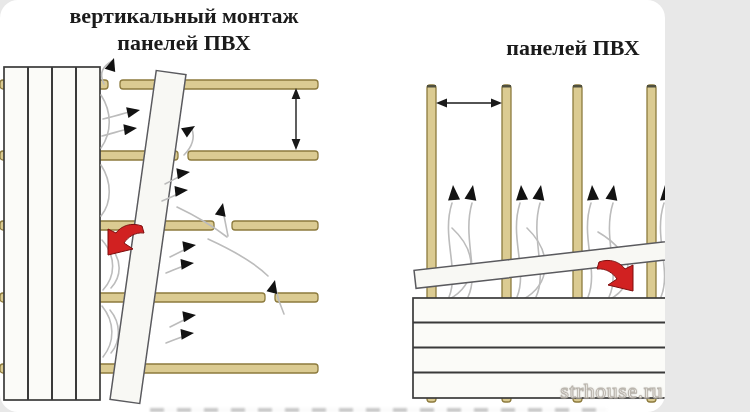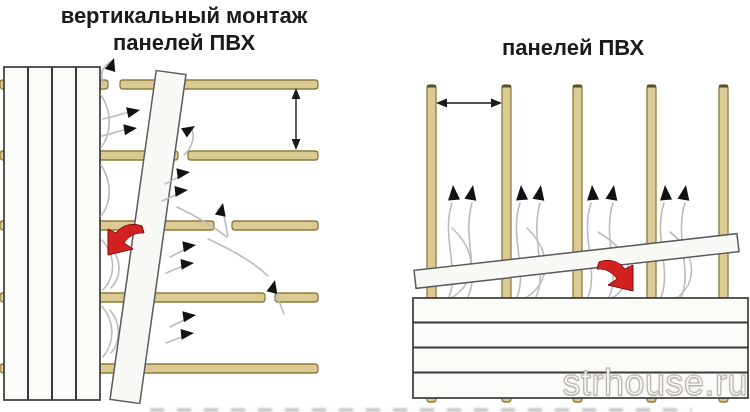--- a/index.html
+++ b/index.html
@@ -1,19 +1,20 @@
 <!DOCTYPE html>
 <html lang="ru" style="--background: #ffffff; --title-text: #1b1b1b; --batten-fill: #dbcb92; --batten-border: #8d7b3e; --panel-fill: #fbfbf8; --panel-border: #3a3a3a; --tilted-panel-fill: #f8f8f4; --tilted-panel-border: #5a5a5e; --airflow-line: #bcbcbc; --arrowhead-black: #121212; --red-arrow: #d12121; --watermark-text: #f7f5f1;"><head>
 <meta charset="utf-8">
 <style>
   html,body{margin:0;padding:0;background:#e8e8e8;}
   #stage{
-    position:relative;width:750px;height:412px;overflow:hidden;
+    position:relative;width:665px;height:412px;overflow:hidden;
     background:var(--background,#fff);
-    font-family:Liberation Sans, sans-serif;
+    font-family:Liberation Serif, serif;
+    border-radius:18px;
   }
   .title{
     position:absolute;text-align:center;
     font-weight:700;font-size:22px;line-height:27px;
     color:var(--title-text,#1b1b1b);
     white-space:nowrap;
   }
   #title-left{top:2px;left:5px;width:358px;}
   #title-right{top:7px;left:398px;width:350px;}
   #scene{position:absolute;left:0;top:0;}
@@ -22,21 +23,21 @@
   .panel{fill:var(--panel-fill,#fbfbf8);stroke:var(--panel-border,#3a3a3a);stroke-width:1.7;}
   .divider{stroke:var(--panel-border,#3a3a3a);stroke-width:2;}
   .tilted{fill:var(--tilted-panel-fill,#f8f8f4);stroke:var(--tilted-panel-border,#5a5a5e);stroke-width:1.5;}
   .flow{fill:none;stroke:var(--airflow-line,#bcbcbc);stroke-width:1.6;stroke-linecap:round;}
   .ah{fill:var(--arrowhead-black,#121212);stroke:none;}
   .meas{stroke:#1a1a1a;stroke-width:1.4;}
   .measah{fill:#1a1a1a;stroke:none;}
   .redar{fill:var(--red-arrow,#d12121);stroke:#7d0d0d;stroke-width:1;stroke-linejoin:round;}
   #watermark{
     position:absolute;right:2px;bottom:8px;
-    font-size:36px;letter-spacing:.5px;
+    font-size:22px;letter-spacing:.5px;
     color:var(--watermark-text,#f7f5f1);
     opacity:.92;
     -webkit-text-stroke:1px #b5afa7;
     text-shadow:0 0 2px rgba(140,135,128,.8),0 1px 1px rgba(140,135,128,.5);
     white-space:nowrap;
   }
   #caption-remnant{
     position:absolute;left:150px;right:58px;bottom:0;height:4px;
     background:repeating-linear-gradient(90deg,rgba(110,110,110,.38) 0 14px,rgba(200,200,200,.08) 14px 27px);
     filter:blur(1.2px);

